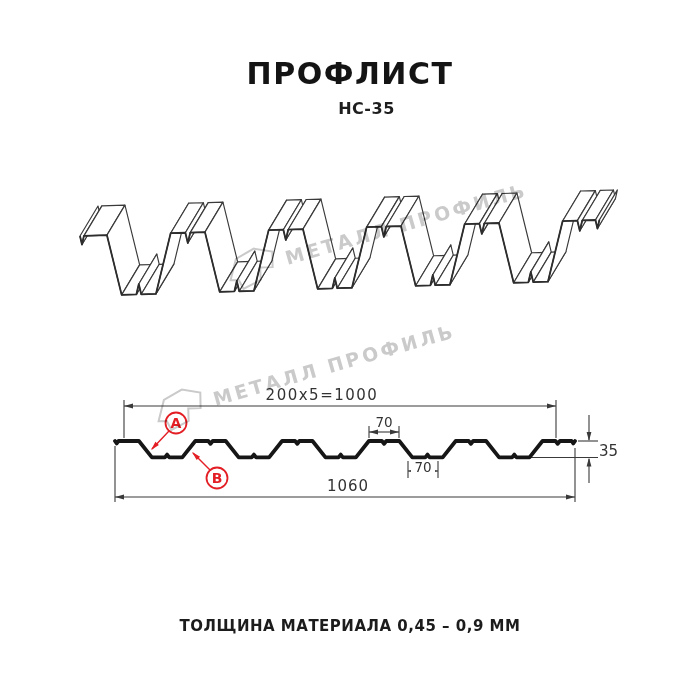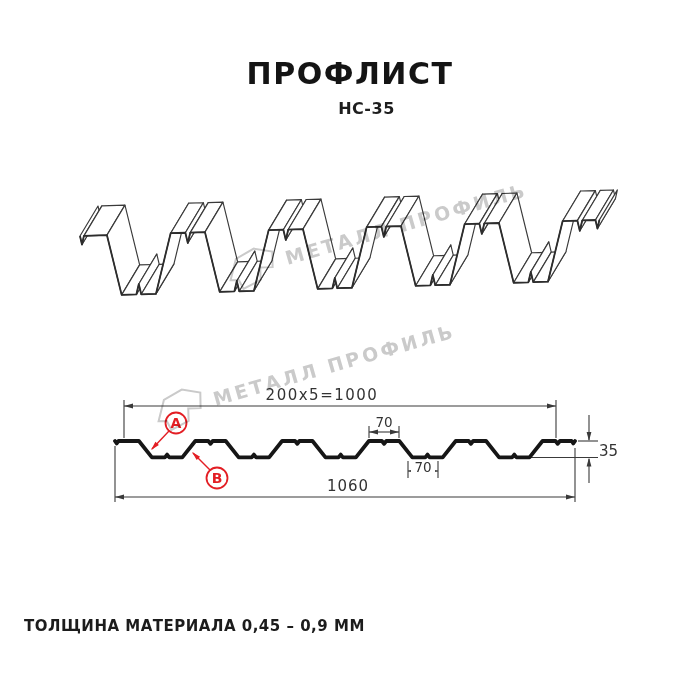--- a/index.html
+++ b/index.html
@@ -2,22 +2,22 @@
 <html><head>
 <meta charset="utf-8">
 <style>
   html,body{margin:0;padding:0;background:#fff;}
   .stage{position:relative;width:700px;height:700px;background:#fff;overflow:hidden;
          font-family:"DejaVu Sans","Liberation Sans",sans-serif;}
   .title{position:absolute;top:56px;left:0;right:0;text-align:center;
          font-size:30px;font-weight:700;letter-spacing:1.5px;color:#141414;}
   .subtitle{position:absolute;top:99px;left:0;right:0;text-align:center;
          font-size:16px;font-weight:700;letter-spacing:0.5px;color:#1e1e1e;padding-left:33px;}
-  .footnote{position:absolute;top:617px;left:0;right:0;
-         font-size:15px;font-weight:700;letter-spacing:0.5px;color:#1c1c1c;padding-left:24px;}
+  .footnote{position:absolute;top:617px;left:0;right:0;text-align:center;
+         font-size:15px;font-weight:700;letter-spacing:0.5px;color:#1c1c1c;}
   svg.drawing{position:absolute;left:0;top:0;}
   .wm{position:absolute;display:flex;align-items:center;gap:9px;height:56px;
       transform:rotate(-16deg);transform-origin:0 50%;mix-blend-mode:multiply;
       color:#cacaca;pointer-events:none;}
   .wm .wmtext{font-size:19px;font-weight:700;letter-spacing:3px;white-space:nowrap;}
   #wm1{left:227px;top:247px;}
   #wm2{left:155px;top:388px;}
   svg text{font-family:"DejaVu Sans","Liberation Sans",sans-serif;}
 </style>
 </head>

